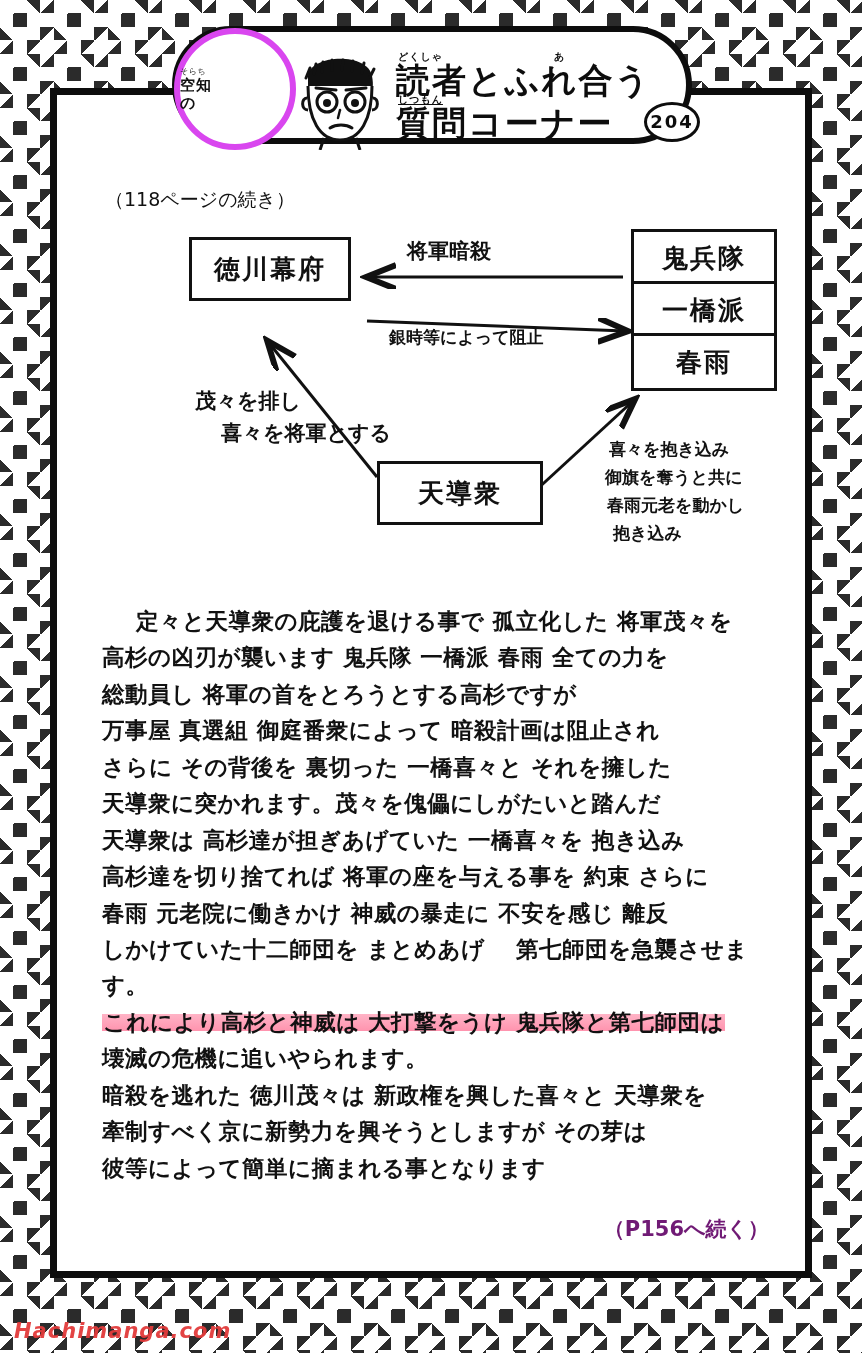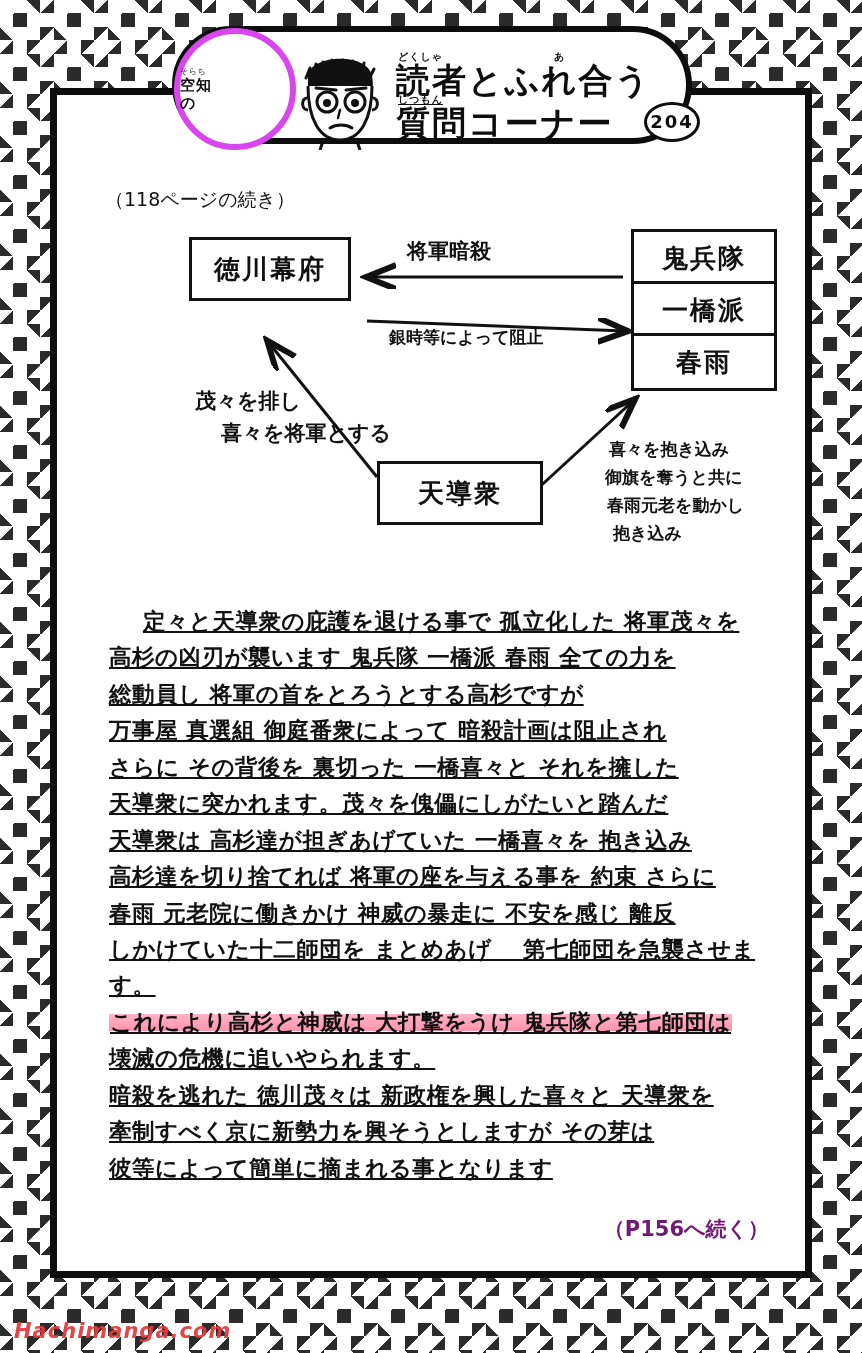--- a/index.html
+++ b/index.html
@@ -204,21 +204,21 @@
     left: 44px;
     top: 508px;
     width: 680px;
     font-family: "DejaVu Sans", sans-serif;
     font-size: 22.5px;
     font-weight: bold;
     line-height: 1.62;
     color: #111;
     letter-spacing: 0.5px;
   }
-  .bodytext p { margin: 0 0 0 8px; text-decoration: underline; }
+  .bodytext p { margin: 0 0 0 1px; }
   .bodytext p.indent { text-indent: 34px; }
   .hl {
     background: linear-gradient(transparent 20%, #ffb3c6 20%, #ff93ae 85%, transparent 85%);
     padding: 0 1px;
   }
   .tail-note {
     position: absolute;
     right: 36px;
     bottom: 28px;
     font-size: 21px;

